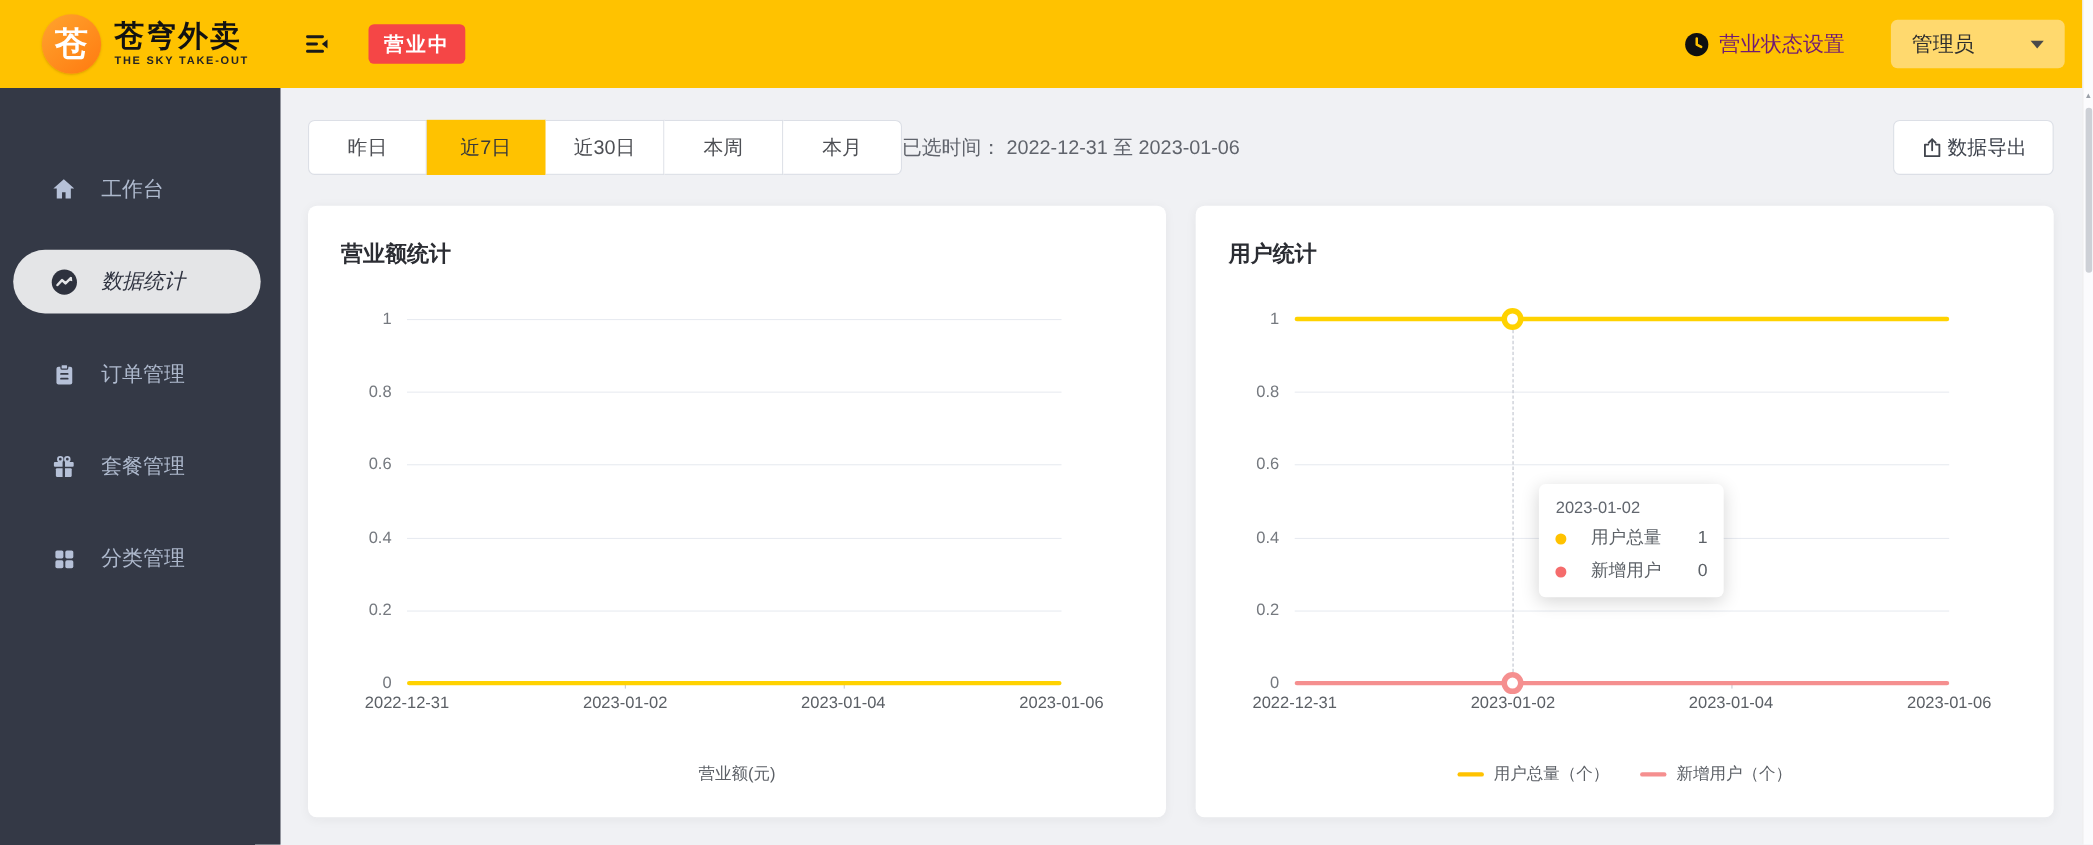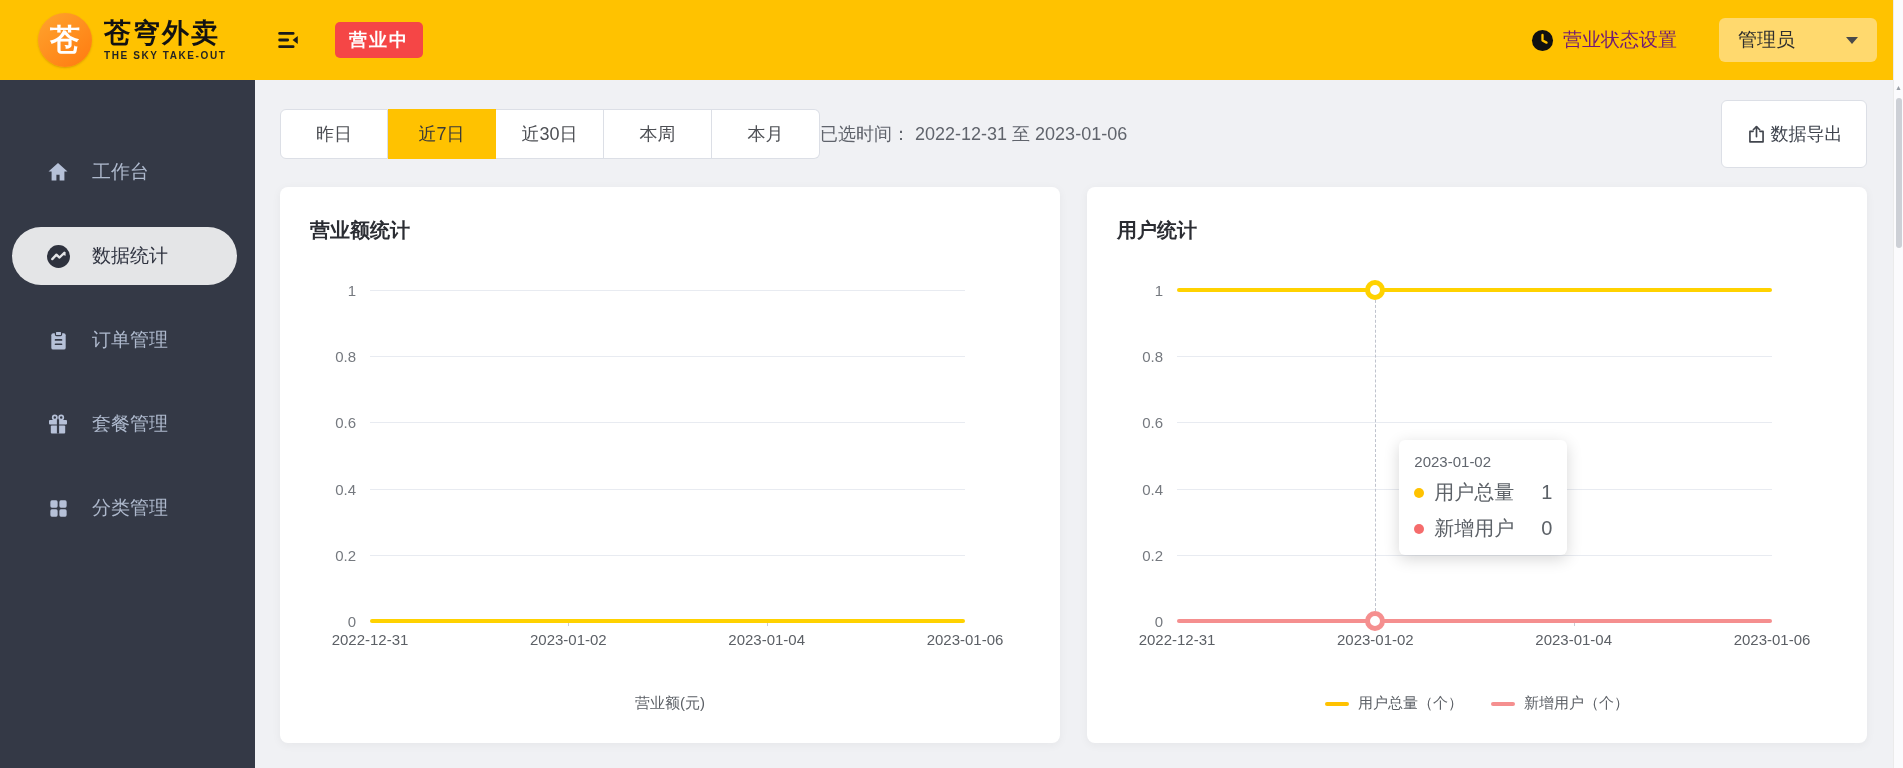--- a/index.html
+++ b/index.html
@@ -15,50 +15,50 @@
   .collapse-btn { margin-left:18px; width:30px; height:30px; display:flex; align-items:center; justify-content:center; cursor:pointer; }
   .status-badge { margin-left:32px; background:#F54646; color:#fff; font-size:18px; font-weight:700; padding:6px 14px; border-radius:5px; letter-spacing:2px; }
   .header-right { margin-left:auto; display:flex; align-items:center; }
   .status-setting { display:flex; align-items:center; gap:9px; font-size:19px; color:#701a75; cursor:pointer; }
   .user-dd { margin-left:42px; margin-right:26px; width:158px; height:44px; background:#FFD96E; border-radius:6px; display:flex; align-items:center; justify-content:space-between; padding:0 19px; font-size:19px; color:#2e2e2e; cursor:pointer; }
   .caret { width:0; height:0; border-left:6px solid transparent; border-right:6px solid transparent; border-top:7px solid #4a4a4a; }
 
   
   .sidebar { position:absolute; top:80px; left:0; width:255px; height:688px; background:#343946; padding-top:63px; z-index:10; }
   .side-item { height:58px; display:flex; align-items:center; padding-left:45px; gap:21px; color:#AEB9CD; font-size:19px; margin-bottom:26px; cursor:pointer; }
-  .side-item.active { background:#E4E5E7; color:#2F3340; margin-left:12px; margin-right:18px; padding-left:33px; border-radius:32px; }
+  .side-item.active { background:#E4E5E7; color:#2F3340; margin-left:12px; margin-right:18px; padding-left:33px; border-radius:32px;font-style:italic; }
   .side-icon { width:26px; height:26px; display:flex; align-items:center; justify-content:center; }
 
   
   .main { position:absolute; top:80px; left:255px; width:1638px; height:688px; padding:29px 26px 0 25px; }
   .filter-bar { display:flex; align-items:center; height:50px; margin-bottom:28px; }
   .tabs { display:flex; }
   .tab { width:108px; height:50px; background:#fff; border:1px solid #DCDFE6; border-left:none; display:flex; align-items:center; justify-content:center; font-size:18px; color:#4d4f54; cursor:pointer; }
   .tab:first-child { border-left:1px solid #DCDFE6; border-radius:6px 0 0 6px; }
   .tab:last-child { border-radius:0 6px 6px 0; }
   .tab.active { background:#FFC200; border-color:#FFC200; color:#3a3a3a; }
   .selected-time { font-size:18px; color:#60646c; }
-  .export-btn { margin-left:auto; width:146px; height:68px; background:#fff; border:1px solid #DCDFE6; border-radius:6px; display:flex; align-items:center; justify-content:center; gap:4px; font-size:18px; color:#3e434d; cursor:pointer; }
+  .export-btn { margin-left:auto; width:146px; height:50px; background:#fff; border:1px solid #DCDFE6; border-radius:6px; display:flex; align-items:center; justify-content:center; gap:4px; font-size:18px; color:#3e434d; cursor:pointer; }
 
   .cards { display:flex; gap:27px; }
   .card { width:780px; height:556px; background:#fff; border-radius:8px; box-shadow:0 2px 10px rgba(30,34,40,.05); position:relative; }
   .card-title { font-size:20px; font-weight:700; color:#2b2d33; padding:30px 0 0 30px; }
 
   
   .plot { position:relative; margin:46px 95px 0 90px; height:331px; }
   .gridline { position:absolute; left:0; right:0; height:1px; background:#E8EBF1; }
   .ylabel { position:absolute; right:calc(100% + 14px); transform:translateY(-50%); font-size:15px; color:#75797f; }
   .xlabel { position:absolute; top:calc(100% + 10px); transform:translateX(-50%); font-size:15px; color:#5c6066; white-space:nowrap; }
   .xtick { position:absolute; top:100%; width:1px; height:5px; background:#c9ccd3; }
   .series-line { position:absolute; left:0; right:0; height:4px; border-radius:2px; transform:translateY(-50%); }
   .guide-dashed { position:absolute; top:0; bottom:0; width:0; border-left:1px dashed #bfc3cd; }
   .marker { position:absolute; width:10px; height:10px; background:#fff; border:5px solid #ccc; border-radius:50%; transform:translate(-50%,-50%); box-sizing:content-box; }
   .tooltip { position:absolute; left:calc(33.333% + 24px); top:150px; width:168px; background:#fff; border-radius:6px; box-shadow:0 4px 16px rgba(0,0,0,.16); padding:13px 15px; z-index:5; }
   .tt-date { font-size:15px; color:#61666e; }
-  .tt-row { display:flex; align-items:center; font-size:20px; color:#5c6167; margin-top:9px; }
+  .tt-row { display:flex; align-items:center; font-size:16px; color:#5c6167; margin-top:9px;gap:12px; }
   .tt-dot { width:10px; height:10px; border-radius:50%; margin-right:10px; flex:0 0 auto; }
   .tt-val { margin-left:auto; }
   .legend { position:absolute; left:0; right:0; bottom:30px; display:flex; justify-content:center; align-items:center; gap:28px; font-size:15px; color:#5c6066; }
   .legend-item { display:flex; align-items:center; cursor:pointer; }
   .legend-dash { width:24px; height:4px; border-radius:2px; margin-right:9px; }
 
   
   .scrollbar { position:absolute; right:0; top:0; width:10px; height:768px; background:#FBFBFD; border-left:1px solid #EBEBEB; z-index:30; }
   .sb-arrow { position:absolute; top:84px; left:0; width:9px; text-align:center; font-size:7px; color:#9aa0a8; }
   .sb-thumb { position:absolute; top:98px; left:2px; width:6px; height:150px; background:#CDD0D6; border-radius:3px; }

